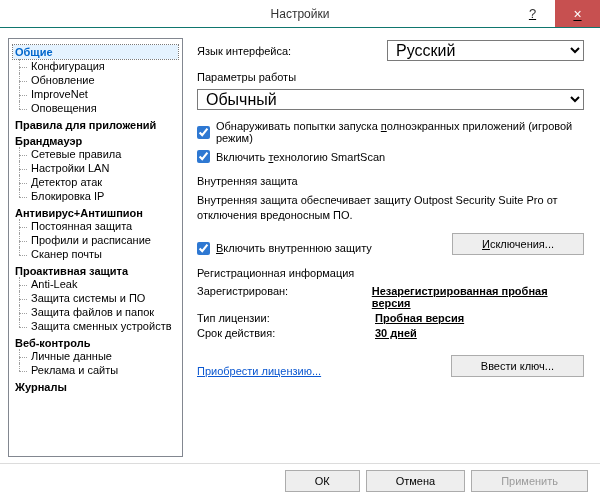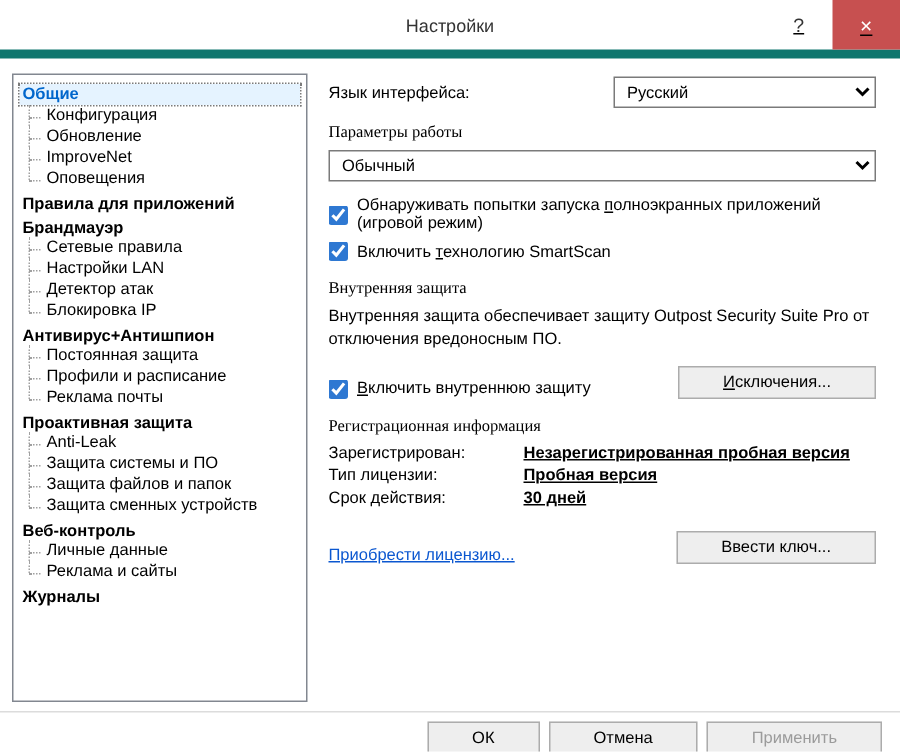--- a/index.html
+++ b/index.html
@@ -6,23 +6,23 @@
   html, body { margin: 0; padding: 0; }
   body {
     width: 600px; height: 501px;
     font-family: "Segoe UI", Tahoma, sans-serif;
     font-size: 11px;
     background: #fff;
     color: #000;
     overflow: hidden;
   }
   .titlebar {
-    height: 39px;
-    background: #fff;
-    border-bottom: 6px solid #0f766e;
+    height: 28px;
+    background: #fff;
+    border-bottom: 1px solid #0f766e;
     display: flex;
     align-items: center;
     position: relative;
     text-decoration: underline;
   }
   .titlebar-title {
     position: absolute;
     left: 50%;
     transform: translateX(-50%);
     font-size: 12px;
@@ -45,21 +45,21 @@
     background: #c75050;
     color: #fff;
     font-size: 14px;
   }
   .content-area {
     display: flex;
     height: 435px;
     padding-top: 4px;
   }
   .tree {
-    width: 197px;
+    width: 175px;
     margin: 6px 0 6px 8px;
     border: 1px solid #828790;
     background: #fff;
     padding: 6px 4px 6px 4px;
     overflow: hidden;
   }
   .tree-top { font-weight: bold; padding: 1px 2px; }
   .tree-top.selected {
     outline: 1px dotted #7a7a7a;
     background: #e5f3ff;
@@ -95,24 +95,24 @@
   .main {
     flex: 1;
     padding: 8px 16px 8px 14px;
   }
   .row {
     display: flex;
     align-items: center;
     margin-bottom: 10px;
   }
   .label-col { width: 190px; }
-  .section-label { font-weight: normal; color: #000; margin: 8px 0 6px; font-family: Liberation Serif, serif; }
+  .section-label { font-weight: normal; color: #000; margin: 8px 0 6px; }
   select {
     font-family: inherit;
-    font-size: 11px;
+    font-size: 16px;
     flex: 1;
     height: 21px;
     border: 1px solid #7a7a7a;
     background: #fff;
     padding: 0 4px;
   }
   .cb-row {
     display: flex;
     align-items: center;
     margin: 6px 0;
@@ -129,20 +129,21 @@
     min-width: 120px;
     height: 22px;
     background: #eee;
     border: 1px solid #acacac;
     padding: 0 29px;
     cursor: default;
   }
   .reg-row {
     display: flex;
     margin: 3px 0;
+    gap: 48px;
   }
   .reg-label { width: 130px; }
   .reg-val { font-weight: bold; text-decoration: underline; }
   a.link { color: #0b57d0; text-decoration: underline; cursor: default; }
   .button-bar {
     height: 34px;
     border-top: 1px solid #dcdcdc;
     display: flex;
     align-items: center;
     justify-content: flex-end;
@@ -178,21 +179,21 @@
     <ul>
       <li>Сетевые правила</li>
       <li>Настройки LAN</li>
       <li>Детектор атак</li>
       <li>Блокировка IP</li>
     </ul>
     <div class="tree-section">Антивирус+Антишпион</div>
     <ul>
       <li>Постоянная защита</li>
       <li>Профили и расписание</li>
-      <li>Реклама почты</li>
+      <li>Сканер почты</li>
     </ul>
     <div class="tree-section">Проактивная защита</div>
     <ul>
       <li>Anti-Leak</li>
       <li>Защита системы и ПО</li>
       <li>Защита файлов и папок</li>
       <li>Защита сменных устройств</li>
     </ul>
     <div class="tree-section">Веб-контроль</div>
     <ul>

